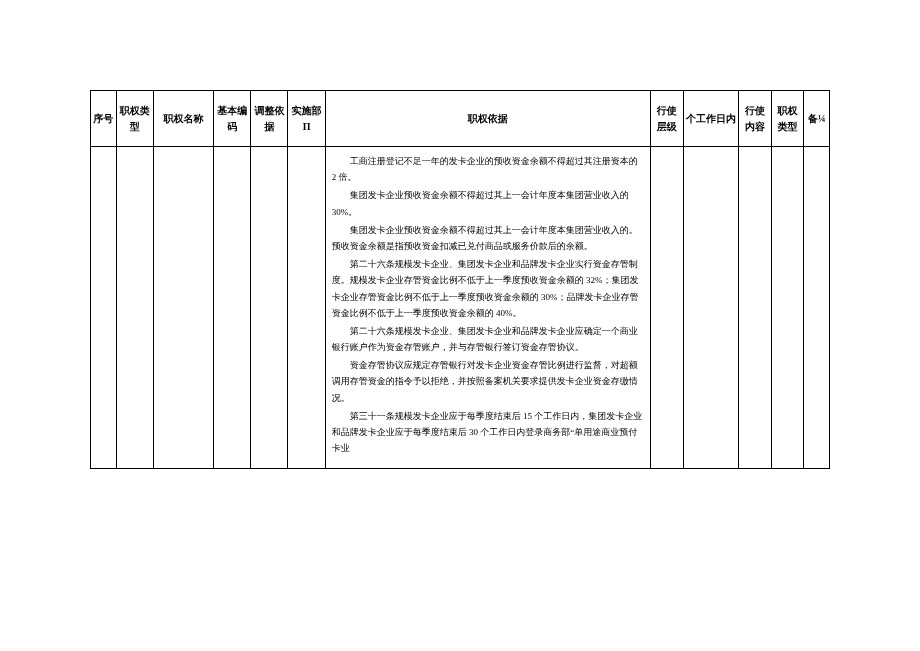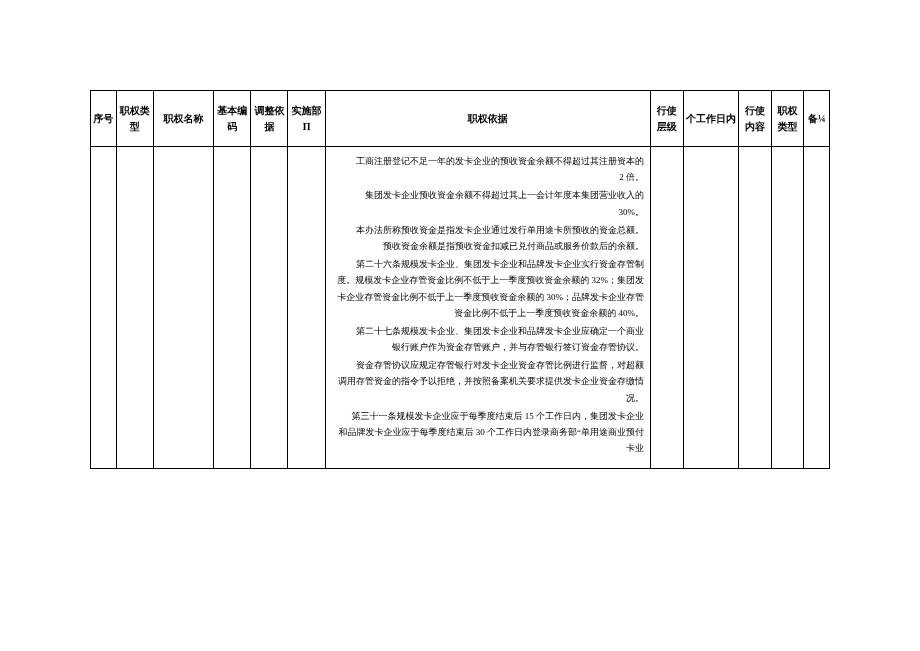--- a/index.html
+++ b/index.html
@@ -24,21 +24,21 @@
       padding: 4px 2px;
       line-height: 1.6;
       font-weight: normal;
     }
     th {
       font-weight: bold;
       font-size: 10px;
       height: 56px;
     }
     td.content-cell {
-      text-align: right;
+      text-align: left;
       vertical-align: top;
       padding: 6px 6px 10px 6px;
       font-size: 9px;
       line-height: 1.8;
     }
     td.content-cell p {
       text-indent: 2em;
       margin-bottom: 2px;
     }
     .col-seq   { width: 22px; }
@@ -92,23 +92,23 @@
     <tr>
       <td></td>
       <td></td>
       <td></td>
       <td></td>
       <td></td>
       <td></td>
       <td class="content-cell">
         <p>工商注册登记不足一年的发卡企业的预收资金余额不得超过其注册资本的 2 倍。</p>
         <p>集团发卡企业预收资金余额不得超过其上一会计年度本集团营业收入的 30%。</p>
-        <p>本办法所称预收资金是指发卡企业通过发行单用途卡所预收的资金总额。预收资金余额是指预收资金扣减已兑付商品或服务价款后的余额。</p>
+        <p>集团发卡企业预收资金余额不得超过其上一会计年度本集团营业收入的。预收资金余额是指预收资金扣减已兑付商品或服务价款后的余额。</p>
         <p>第二十六条规模发卡企业、集团发卡企业和品牌发卡企业实行资金存管制度。规模发卡企业存管资金比例不低于上一季度预收资金余额的 32%；集团发卡企业存管资金比例不低于上一季度预收资金余额的 30%；品牌发卡企业存管资金比例不低于上一季度预收资金余额的 40%。</p>
-        <p>第二十七条规模发卡企业、集团发卡企业和品牌发卡企业应确定一个商业银行账户作为资金存管账户，并与存管银行签订资金存管协议。</p>
+        <p>第二十六条规模发卡企业、集团发卡企业和品牌发卡企业应确定一个商业银行账户作为资金存管账户，并与存管银行签订资金存管协议。</p>
         <p>资金存管协议应规定存管银行对发卡企业资金存管比例进行监督，对超额调用存管资金的指令予以拒绝，并按照备案机关要求提供发卡企业资金存缴情况。</p>
         <p>第三十一条规模发卡企业应于每季度结束后 15 个工作日内，集团发卡企业和品牌发卡企业应于每季度结束后 30 个工作日内登录商务部“单用途商业预付卡业</p>
       </td>
       <td></td>
       <td></td>
       <td></td>
       <td></td>
       <td></td>
     </tr>
   </tbody>

